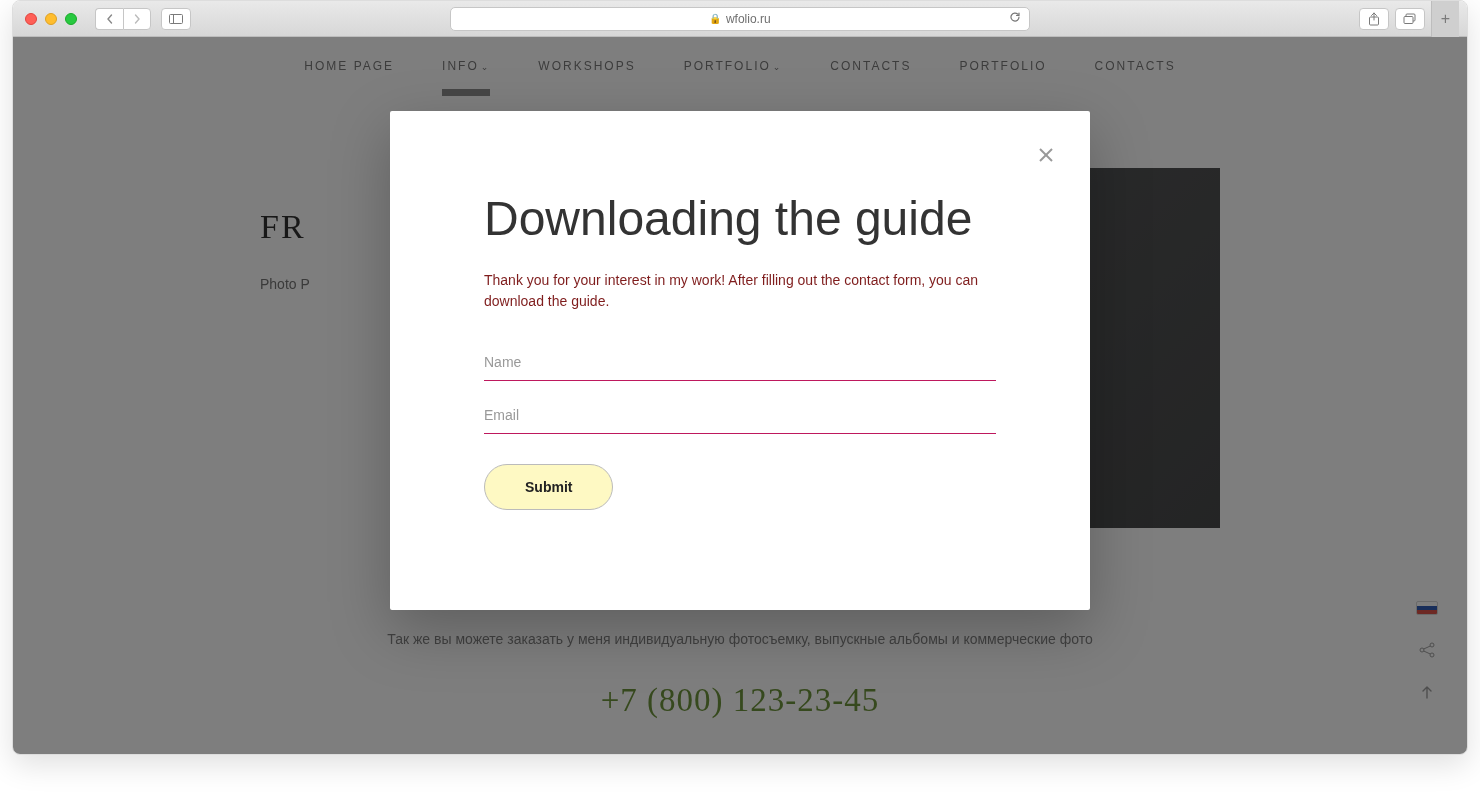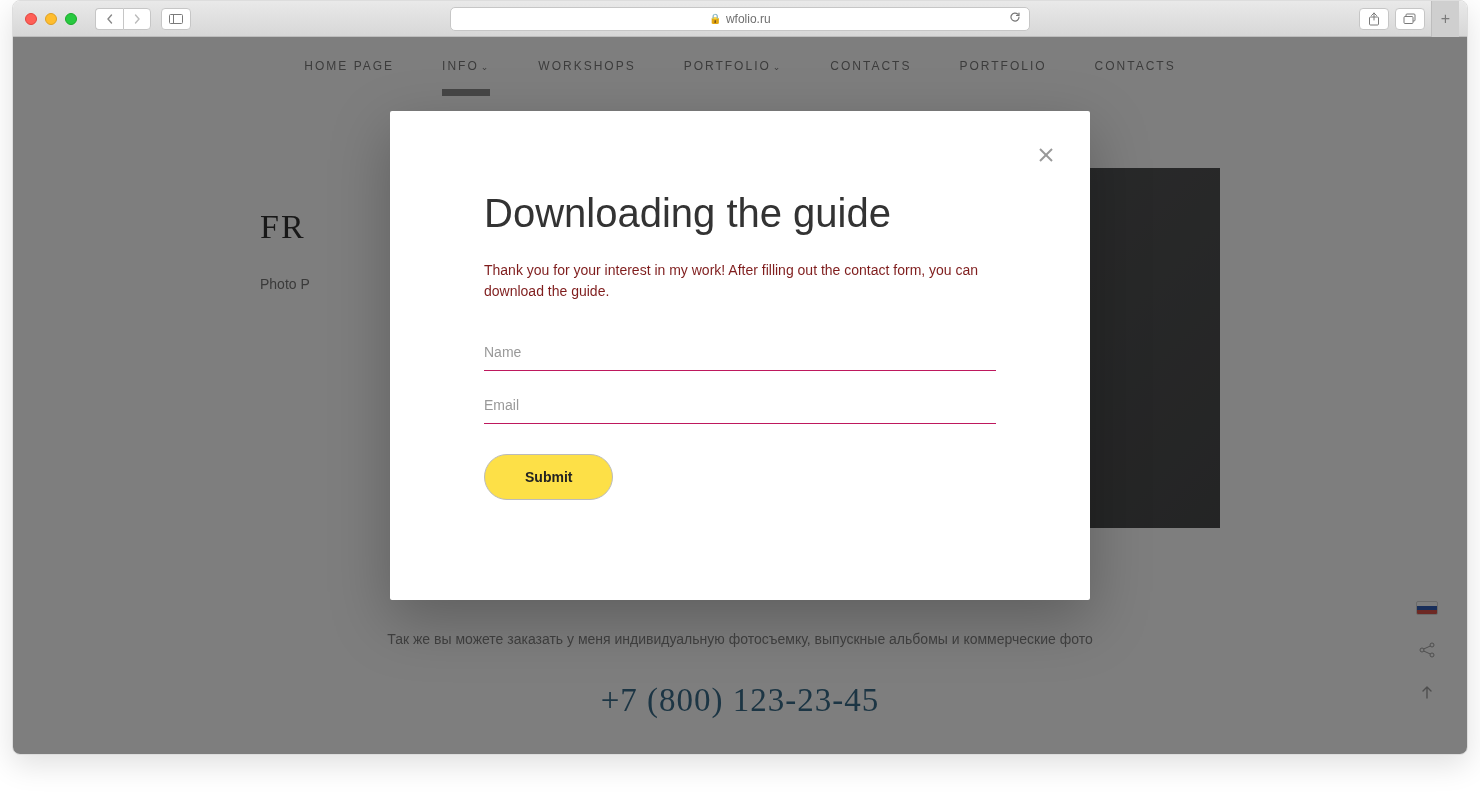--- a/index.html
+++ b/index.html
@@ -125,21 +125,21 @@
     }
     .footer-text {
       text-align: center; font-size: 14px; color: #666;
       padding: 80px 200px 10px;
       line-height: 1.6;
     }
     .phone {
       text-align: center;
       font-family: Georgia, serif;
       font-size: 33px;
-      color: #0c4a6e;
+      color: #4d7c0f;
       margin-top: 22px;
       letter-spacing: 1px;
     }
     
     .overlay {
       position: absolute;
       top: 36px; left: 0; right: 0; bottom: 0;
       background: rgba(40,40,40,0.6);
     }
     .modal {
@@ -155,21 +155,21 @@
     .modal-close {
       position: absolute;
       top: 30px; right: 30px;
       width: 28px; height: 28px;
       background: none; border: none;
       color: #999; font-size: 22px;
       cursor: pointer;
       display: flex; align-items: center; justify-content: center;
     }
     .modal h2 {
-      font-size: 40px;
+      font-size: 48px;
       font-weight: 400;
       color: #333;
       margin-bottom: 24px;
     }
     .modal p {
       font-size: 14px;
       color: #7f1d1d;
       line-height: 1.5;
       margin-bottom: 28px;
     }
@@ -183,21 +183,21 @@
       color: #333;
       outline: none;
       background: transparent;
     }
     .form-input::placeholder { color: #999; }
     .submit-btn {
       margin-top: 18px;
       padding: 14px 40px;
       border: 1px solid #bbb;
       border-radius: 999px;
-      background: #fde047;
+      background: #fef9c3;
       font-size: 14px;
       font-weight: 600;
       color: #222;
       cursor: pointer;
     }
     
     .float-controls {
       position: absolute;
       right: 28px;
       bottom: 52px;

